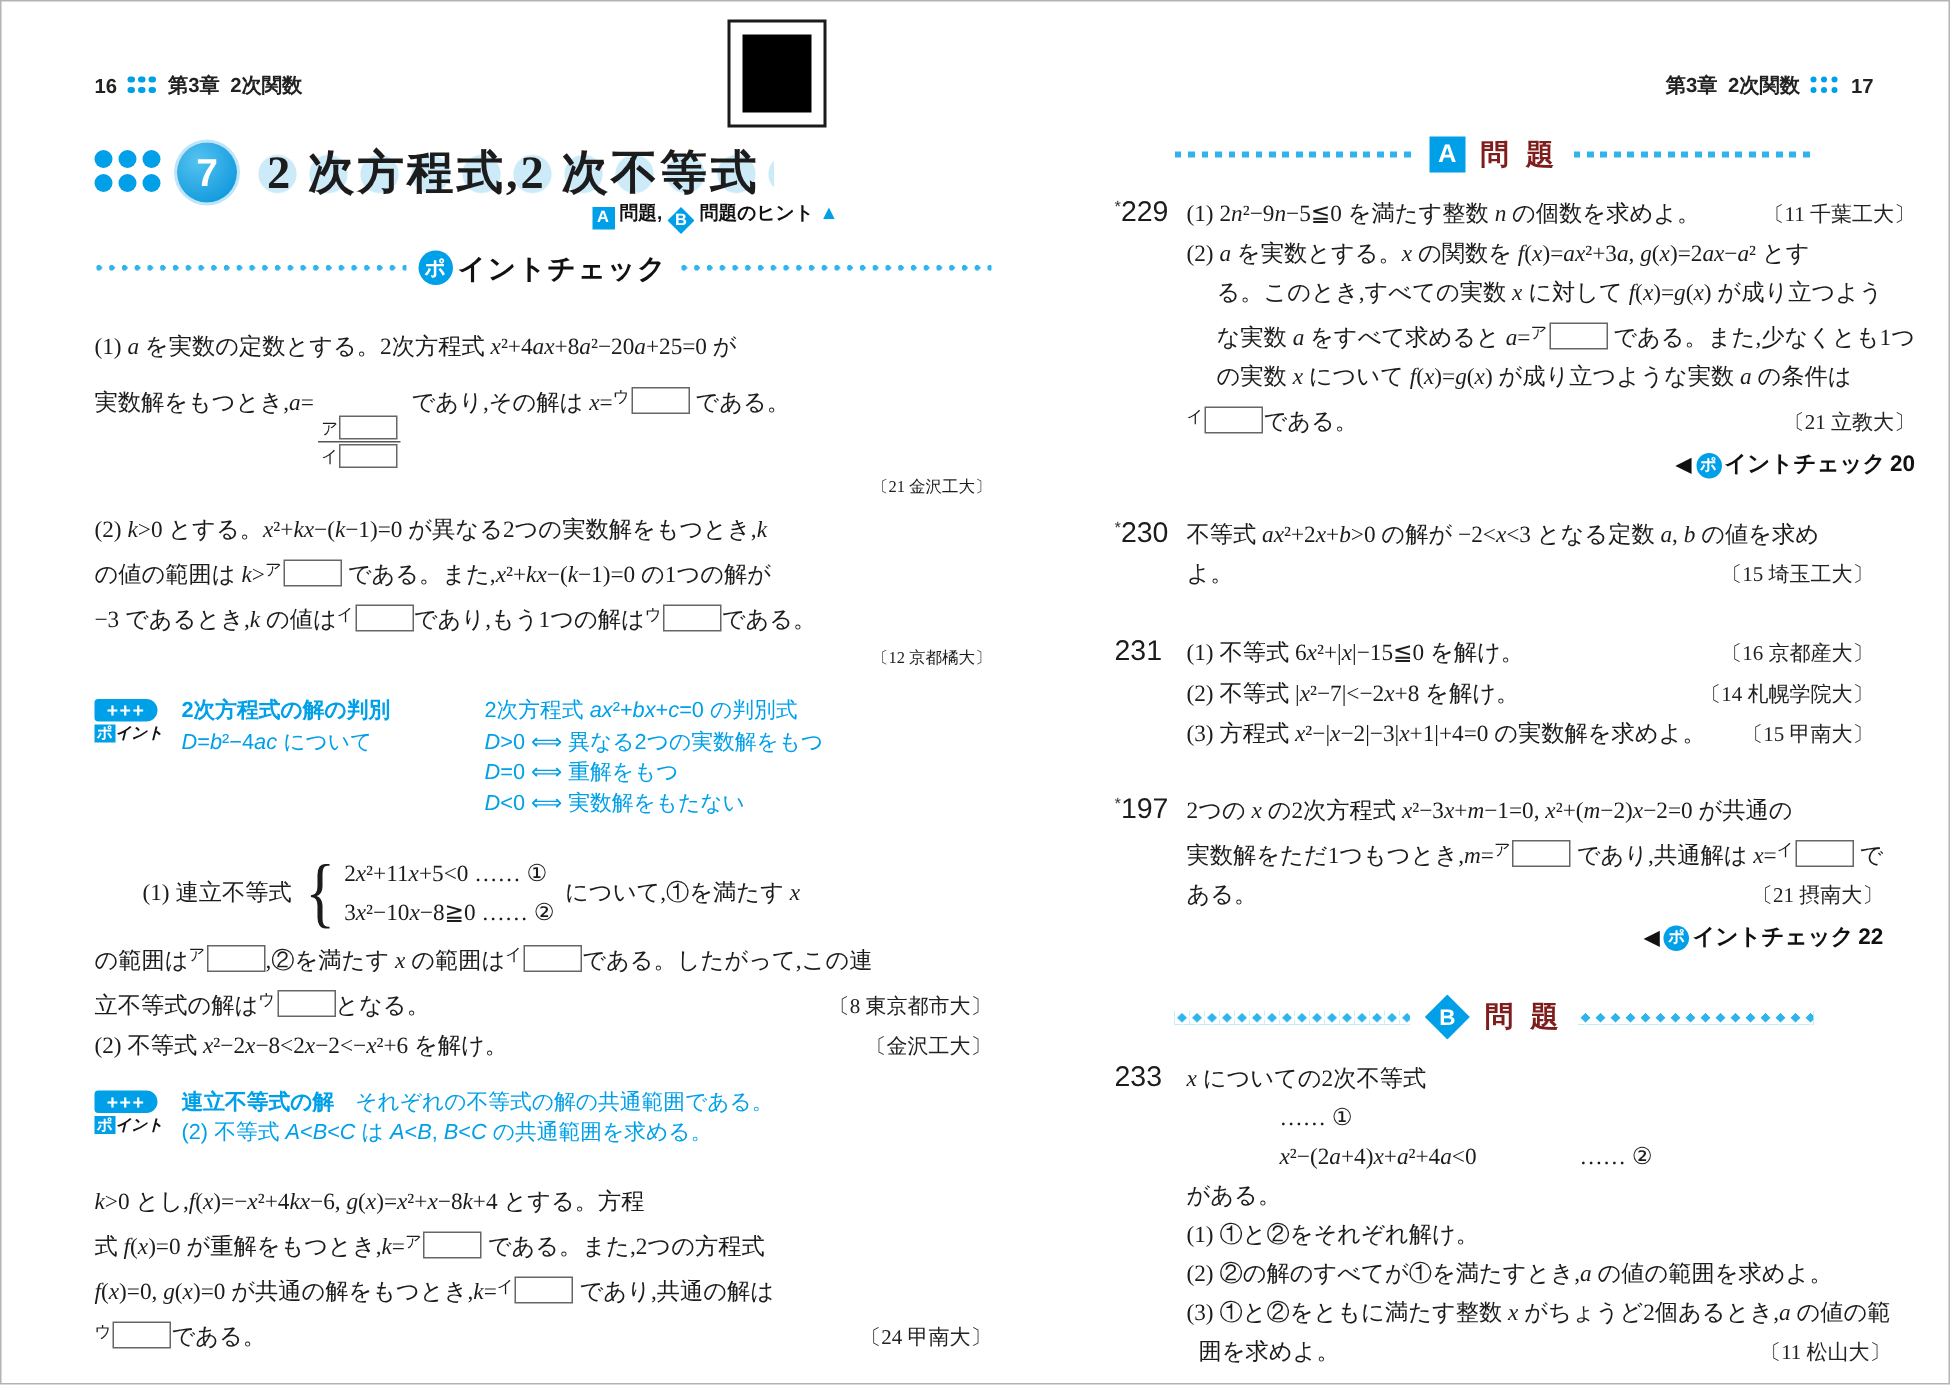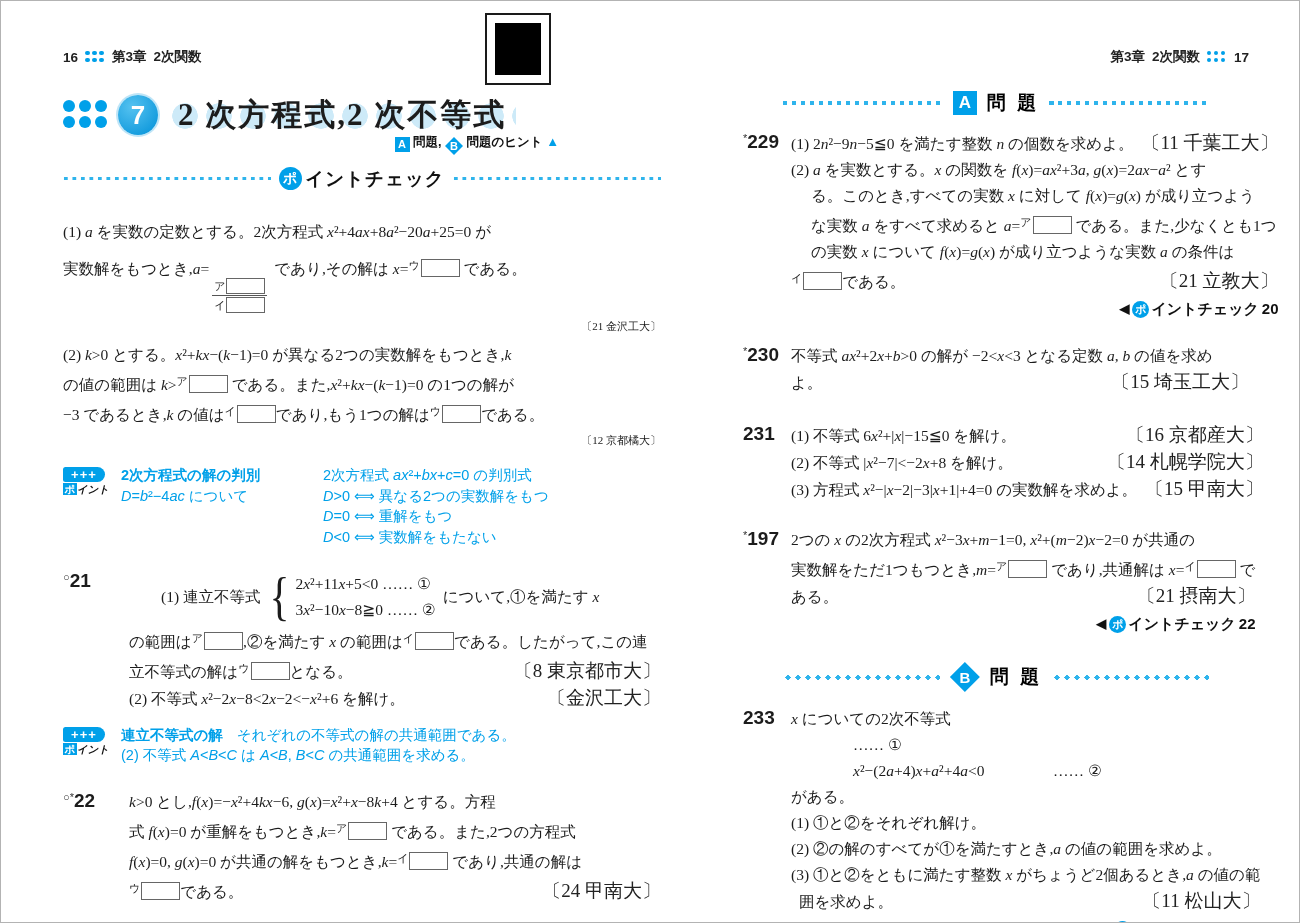--- a/index.html
+++ b/index.html
@@ -57,34 +57,34 @@
     background-size:10px 9px;}
   .pc-title{display:flex;align-items:center;font-family:"Liberation Sans",sans-serif;
     font-weight:bold;font-size:18.5px;letter-spacing:1px;color:#111;}
   .pc-init{width:23px;height:23px;border-radius:50%;background:#00a0e9;color:#fff;font-size:14px;
     display:flex;align-items:center;justify-content:center;margin-right:3px;flex:none;}
   .sec-div{display:flex;align-items:center;gap:10px;padding:0 40px;margin-top:24px;}
   .sec-badge{width:24px;height:24px;background:#00a0e9;color:#fff;flex:none;
     font-family:"Liberation Sans",sans-serif;font-weight:bold;font-size:17px;
     display:flex;align-items:center;justify-content:center;}
   .sec-badge.diamond{width:30px;height:30px;clip-path:polygon(50% 0,100% 50%,50% 100%,0 50%);font-size:15px;}
-  .sec-label{font-family:"Liberation Sans",sans-serif;font-weight:bold;font-size:19px;letter-spacing:3px;color:#000000;}
+  .sec-label{font-family:"Liberation Sans",sans-serif;font-weight:bold;font-size:19px;letter-spacing:3px;color:#7f1d1d;}
 
   
   .problem{display:flex;}
   .pnum-col{flex:none;font-family:"Liberation Sans",sans-serif;padding-top:1px;}
   #left-page .pnum-col{width:66px;}
   #right-page .pnum-col{width:48px;}
   .prefix{font-size:11px;vertical-align:6px;letter-spacing:0;color:#333;}
-  .num{font-weight:bold;font-size:19px;}
+  .num{font-weight:normal;font-size:19px;}
   .pbody{flex:1;font-size:15.5px;line-height:26px;}
   .pline{white-space:nowrap;}
   .pline i{font-family:"Liberation Serif",serif;}
   .cont{padding-left:20px;}
-  .src{float:right;font-size:19px;color:#222;}
+  .src{float:right;font-size:14px;color:#222;}
   .src-line{text-align:right;font-size:11px;line-height:24px;}
   .flexline{display:flex;justify-content:space-between;align-items:baseline;}
   .flexline .src{float:none;margin-left:8px;}
 
   
   .blb{font-style:normal;font-size:11px;font-family:"Liberation Sans",sans-serif;vertical-align:5px;margin-right:1px;}
   .abox{display:inline-block;width:37px;height:16px;border:1.3px solid #666;background:#fff;vertical-align:-3px;}
   .frac{display:inline-flex;flex-direction:column;vertical-align:-16px;margin:0 3px;line-height:normal;}
   .frac .fr{display:flex;align-items:flex-end;padding:1px 2px;}
   .frac .fr:first-child{border-bottom:1.6px solid #555;}
@@ -210,23 +210,20 @@
       <span class="pt-line"><i>D</i>=<i>b</i>²−4<i>a</i><i>c</i> について</span>
       <span class="pt-line"><i>D</i>&gt;0 ⟺ 異なる2つの実数解をもつ</span>
       <span></span>
       <span class="pt-line"><i>D</i>=0 ⟺ 重解をもつ</span>
       <span></span>
       <span class="pt-line"><i>D</i>&lt;0 ⟺ 実数解をもたない</span>
     </div>
   </aside>
 
   <section class="problem" style="margin-top:22px">
-    <div class="pnum-col">
-      <span class="prefix">○</span><span class="num">21</span>
-    </div>
     <div class="pbody">
       <div class="pline sys-row">
         <span>(1) 連立不等式</span>
         <span class="sys">
           <span class="brace">{</span>
           <span class="sys-lines">
             <span>2<i>x</i>²+11<i>x</i>+5&lt;0 …… ①</span>
             <span>3<i>x</i>²−10<i>x</i>−8≧0 …… ②</span>
           </span>
         </span>
@@ -249,23 +246,20 @@
       <span class="pt-top">+++</span>
       <span class="pt-bot"><span class="pt-init">ポ</span><span>イント</span></span>
     </div>
     <div class="pt-body">
       <div class="pt-line"><span class="pt-title">連立不等式の解</span><span>それぞれの不等式の解の共通範囲である。</span></div>
       <div class="pt-line">(2) 不等式 <i>A</i>&lt;<i>B</i>&lt;<i>C</i> は <i>A</i>&lt;<i>B</i>, <i>B</i>&lt;<i>C</i> の共通範囲を求める。</div>
     </div>
   </aside>
 
   <section class="problem" style="margin-top:24px">
-    <div class="pnum-col">
-      <span class="prefix">○*</span><span class="num">22</span>
-    </div>
     <div class="pbody">
       <div class="pline"><i>k</i>&gt;0 とし,<i>f</i>(<i>x</i>)=−<i>x</i>²+4<i>k</i><i>x</i>−6, <i>g</i>(<i>x</i>)=<i>x</i>²+<i>x</i>−8<i>k</i>+4 とする。方程</div>
       <div class="pline">式 <i>f</i>(<i>x</i>)=0 が重解をもつとき,<i>k</i>=<span class="blb">ア</span><span class="abox"></span> である。また,2つの方程式</div>
       <div class="pline"><i>f</i>(<i>x</i>)=0, <i>g</i>(<i>x</i>)=0 が共通の解をもつとき,<i>k</i>=<span class="blb">イ</span><span class="abox"></span> であり,共通の解は</div>
       <div class="pline flexline">
         <span><span class="blb">ウ</span><span class="abox"></span>である。</span>
         <span class="src">〔24 甲南大〕</span>
       </div>
     </div>
   </section>

